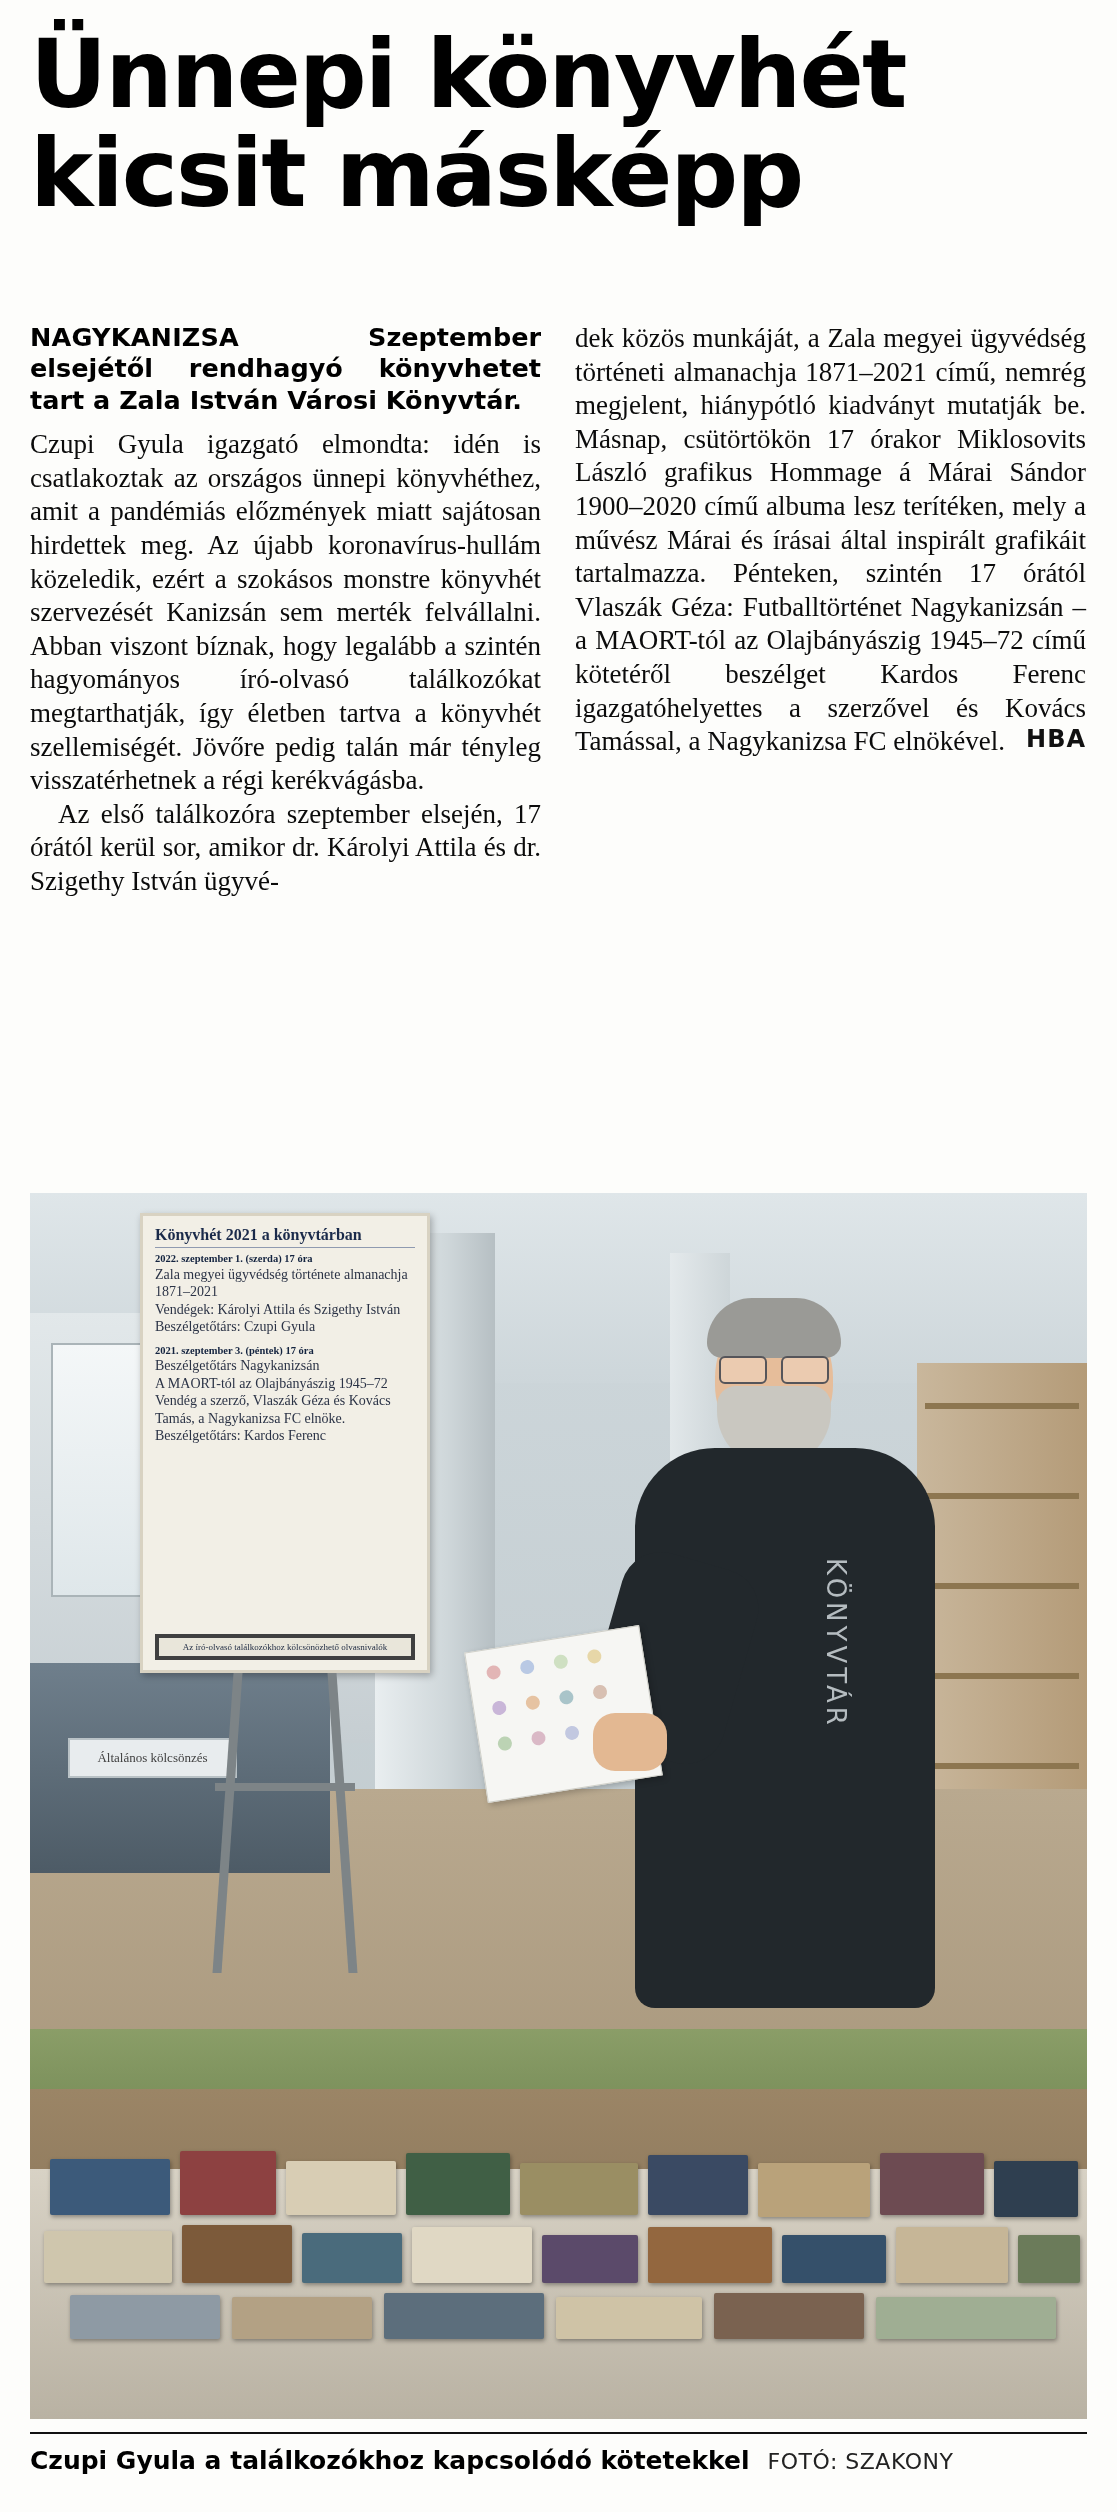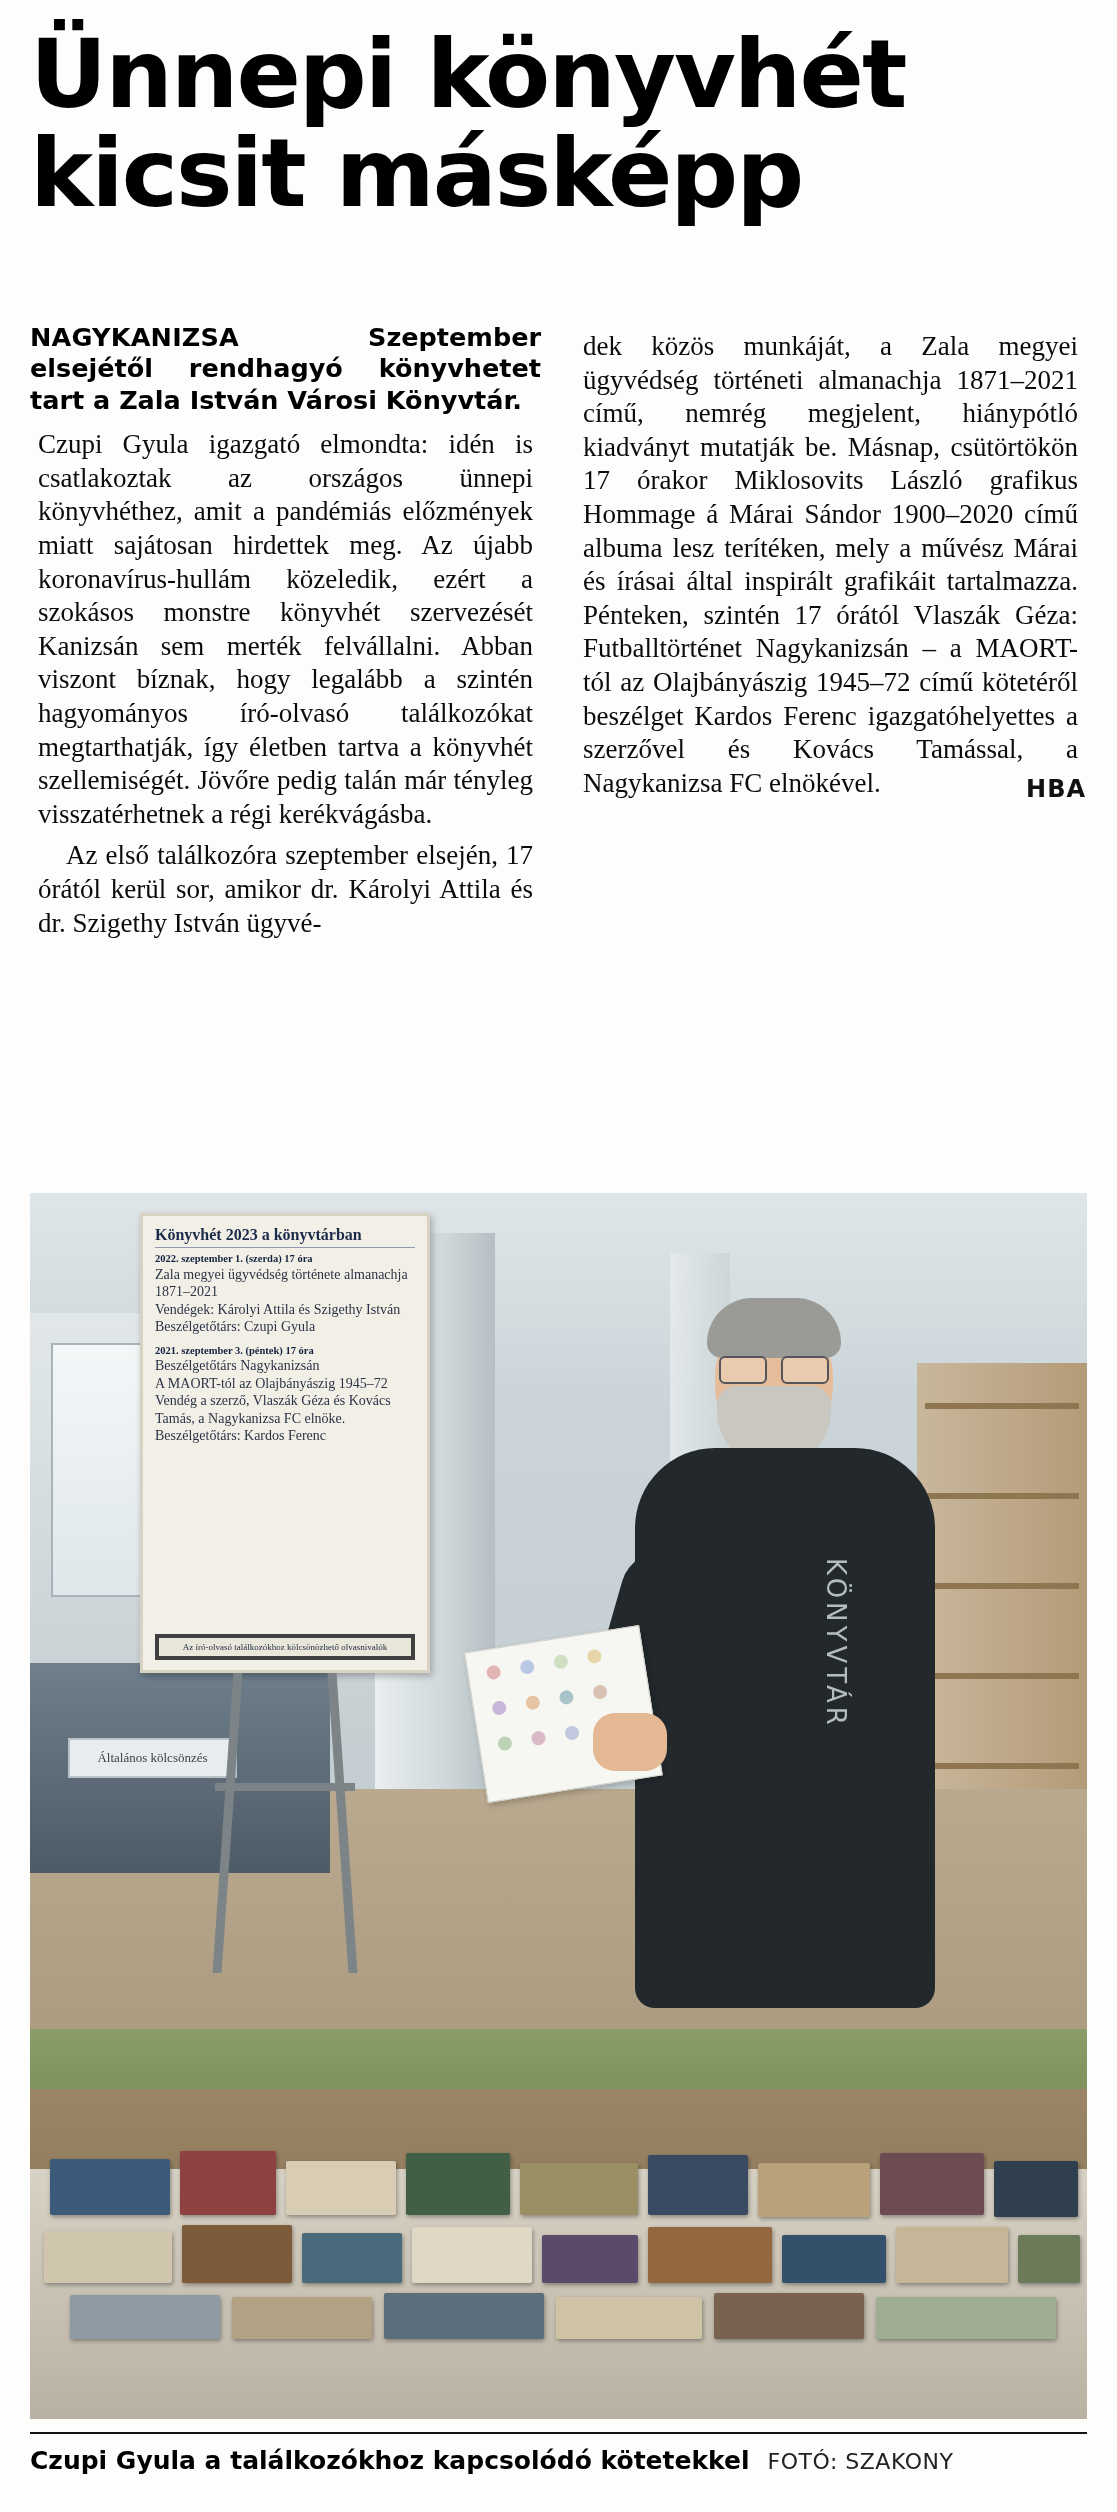--- a/index.html
+++ b/index.html
@@ -64,21 +64,21 @@
     text-align: justify;
     color: #000;
   }
   .lead .place {
     letter-spacing: 0.2px;
   }
   p.body {
     font-family: "Liberation Serif", serif;
     font-size: 27px;
     line-height: 1.245;
-    margin: 8px;
+    margin: 0;
     text-align: justify;
     text-justify: inter-word;
     hyphens: manual;
     color: #0b0b0b;
   }
   p.body + p.body { text-indent: 28px; }
   .col-right p.body:first-child { text-indent: 0; }
   .byline {
     font-family: "DejaVu Sans", sans-serif;
     font-weight: bold;
@@ -339,21 +339,21 @@
       <div class="ph-column"></div>
       <div class="ph-column2"></div>
       <div class="ph-shelfR"></div>
       <div class="ph-floor"></div>
       <div class="ph-greenfloor"></div>
 
       <div class="ph-desk"></div>
       <div class="ph-deskplate">Általános kölcsönzés</div>
 
       <div class="ph-board">
-        <div class="bd-title">Könyvhét 2023 a könyvtárban</div>
+        <div class="bd-title">Könyvhét 2021 a könyvtárban</div>
 
         <div class="bd-block">
           <div class="bd-h">2022. szeptember 1. (szerda) 17 óra</div>
           <div class="bd-t">Zala megyei ügyvédség története almanachja 1871–2021</div>
           <div class="bd-t">Vendégek: Károlyi Attila és Szigethy István</div>
           <div class="bd-t">Beszélgetőtárs: Czupi Gyula</div>
         </div>
 
 
         <div class="bd-block">

